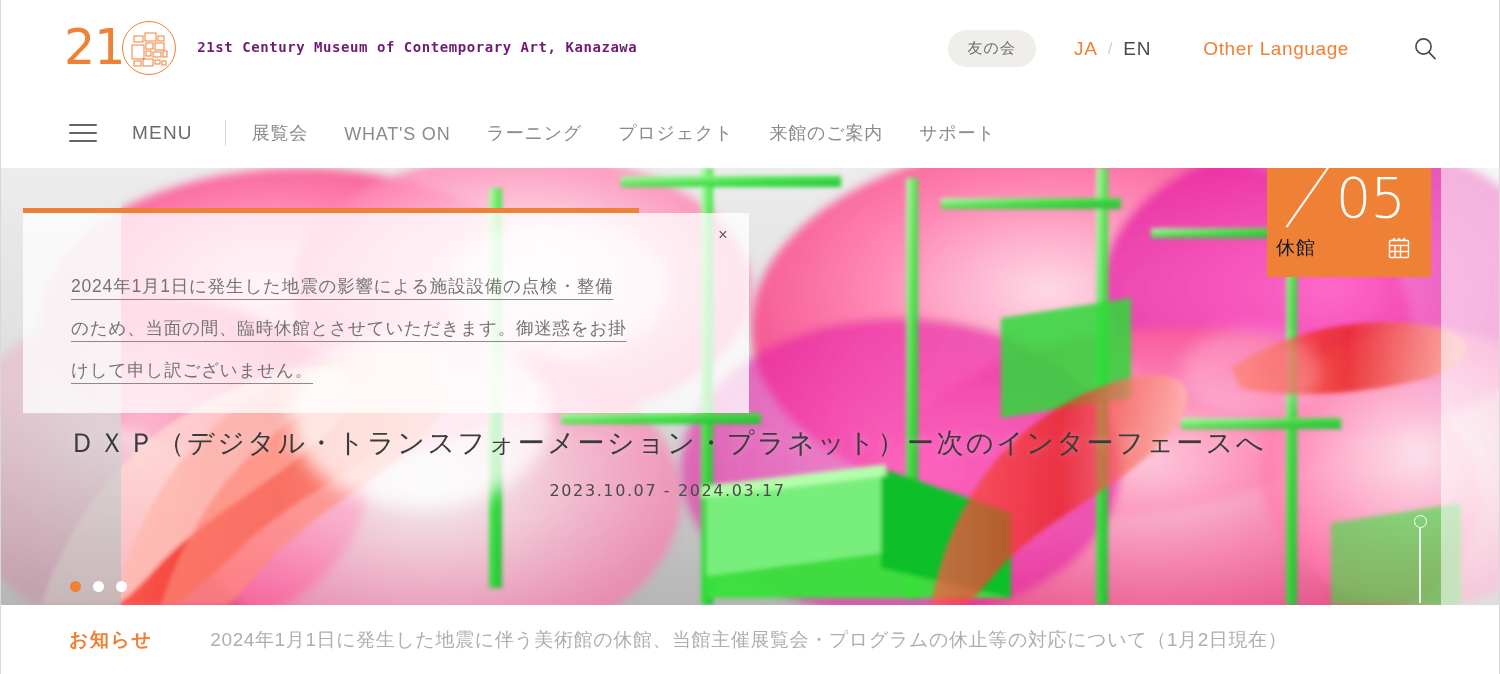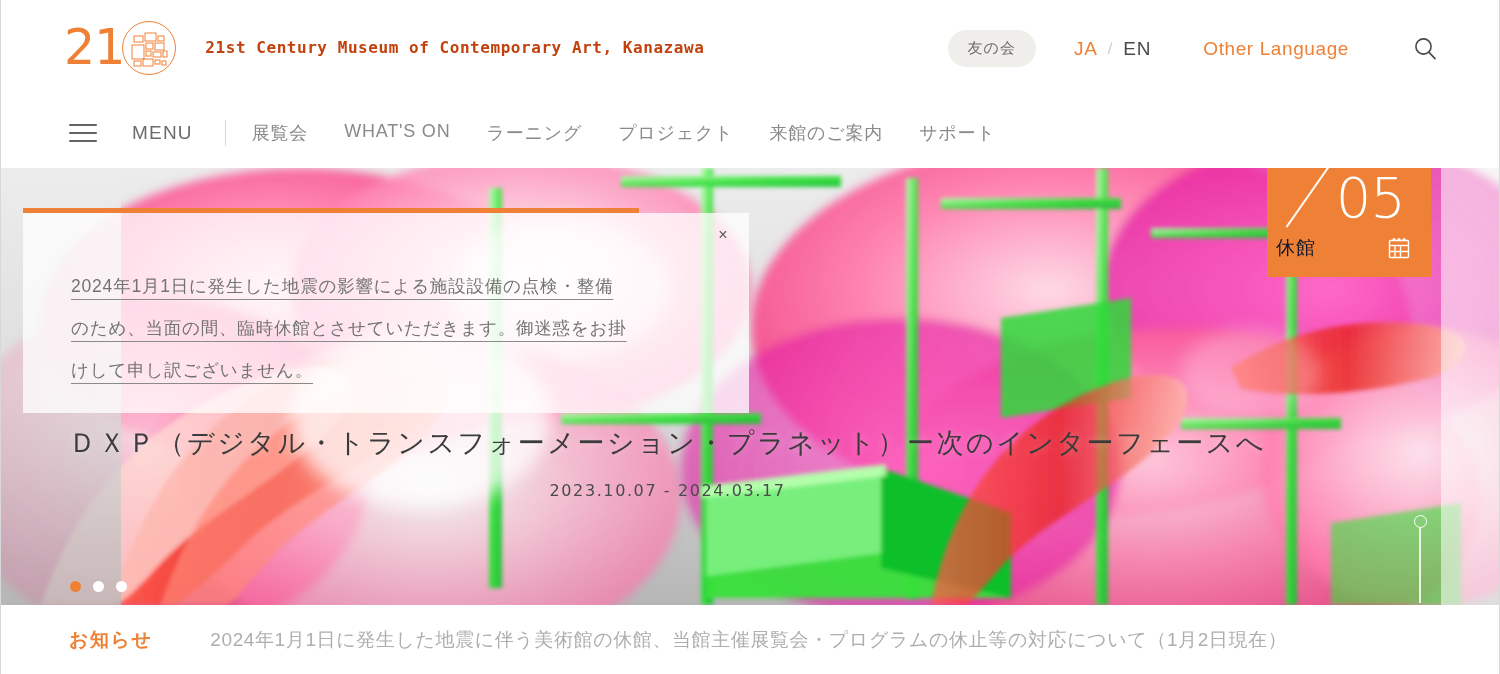--- a/index.html
+++ b/index.html
@@ -34,23 +34,23 @@
     font-size:49px; line-height:49px;
     color:#ef8136; font-weight:400;
     letter-spacing:-1px;
     font-family:"DejaVu Sans",sans-serif;
   }
   .logo-circle {
     width:56px; height:56px;
     margin-left:-3px; margin-top:2px;
   }
   .logo-text {
-    margin-left:28px;
-    font-size:16px;
-    color:#c2410c;
+    margin-left:20px;
+    font-size:14px;
+    color:#701a75;
     letter-spacing:0.55px;
     font-family:"DejaVu Sans Mono","Liberation Mono",monospace;
     font-weight:700;
     white-space:nowrap;
   }
 
   .header-right {
     position:absolute; right:62px; top:30px;
     display:flex; align-items:center;
   }
@@ -83,21 +83,21 @@
   
   .nav {
     position:absolute; left:68px; top:120px;
     display:flex; align-items:center;
   }
   .menu-btn { display:flex; align-items:center; cursor:pointer;gap:23px; }
   .hamburger { width:28px; height:18px; display:flex; flex-direction:column; justify-content:space-between; }
   .hamburger span { display:block; height:2px; background:#646464; width:100%; border-radius:1px; }
   .menu-label { margin-left:12px; font-size:19px; color:#6b6b6b; letter-spacing:1.2px; }
   .nav-divider { width:1px; height:26px; background:#d8d8d8; margin:0 26px 0 32px; }
-  .nav-items { display:flex; align-items:flex-start; }
+  .nav-items { display:flex; align-items:flex-end; }
   .nav-item {
     font-size:18px; color:#8a8a8a;
     letter-spacing:0.8px; margin-right:36px;
     cursor:pointer; white-space:nowrap;
   }
   .nav-item:last-child { margin-right:0; }
 
   
   .hero {
     position:absolute; left:0; top:168px;

